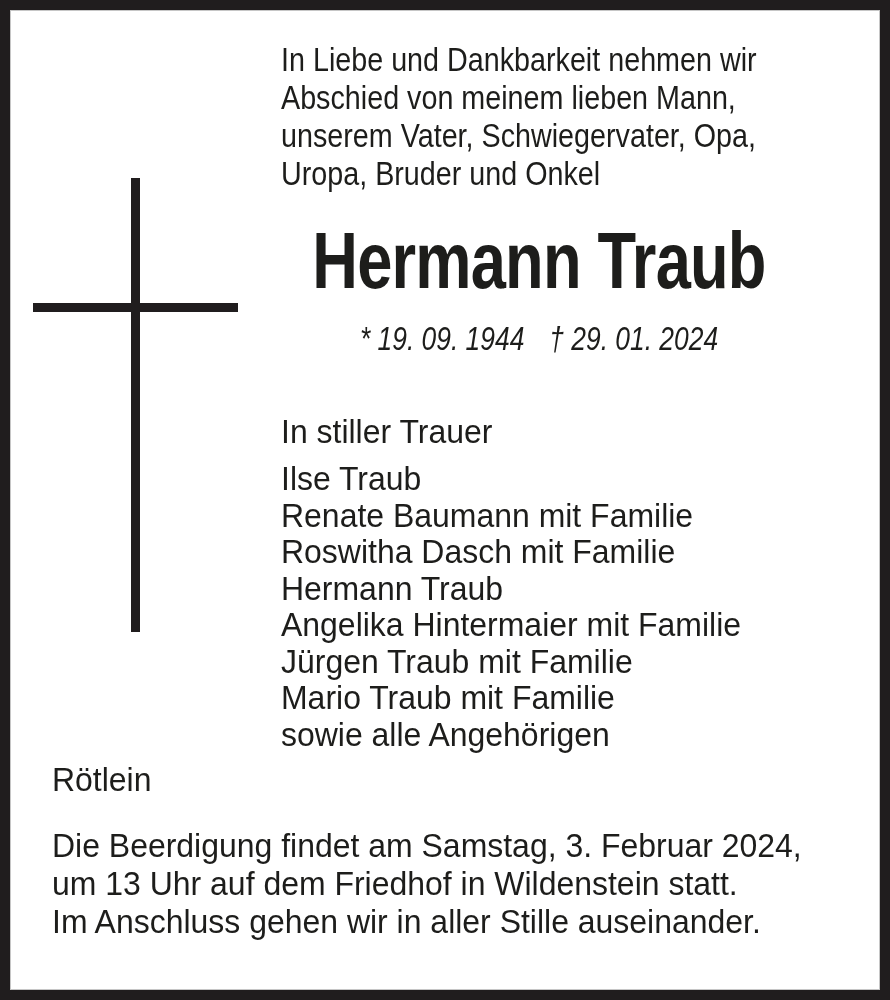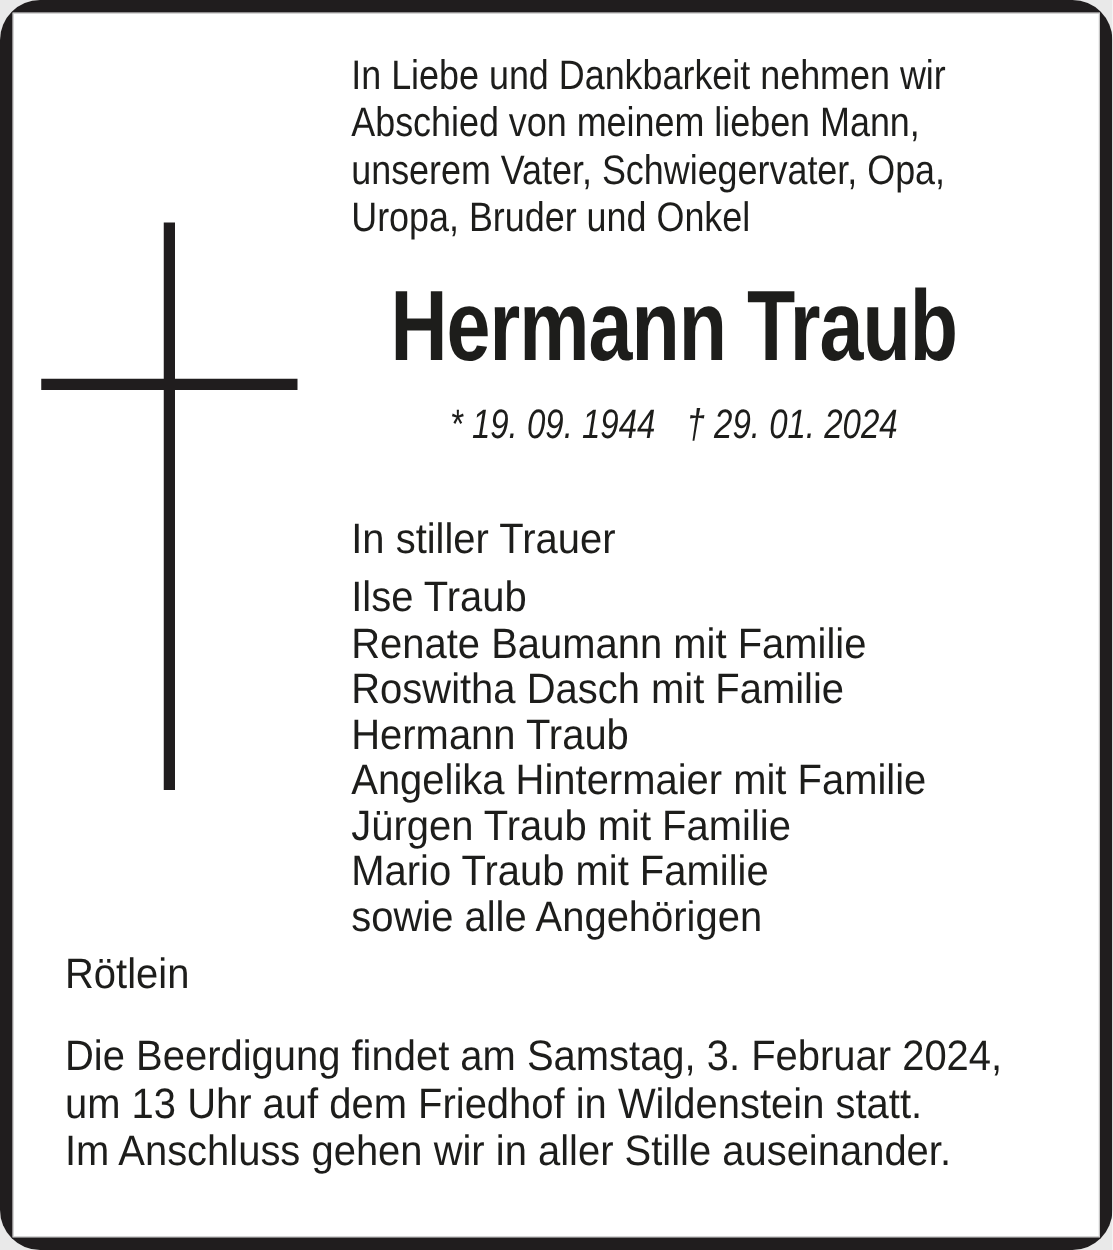--- a/index.html
+++ b/index.html
@@ -12,21 +12,20 @@
     background:#e9e9e9;
     font-family:"Liberation Sans","DejaVu Sans",sans-serif;
   }
   .sheet{
     position:relative;
     width:890px;
     height:1000px;
     background:var(--background);
     overflow:hidden;
     color:var(--text);
-    border-radius:32px;
   }
   .frame{
     position:absolute;
     inset:0;
     border:10px solid var(--frame);
     box-shadow:inset 0 0 0 1px #c6c6c6;
     pointer-events:none;
   }
   
   .cross-bar{position:absolute;background:var(--frame);}

